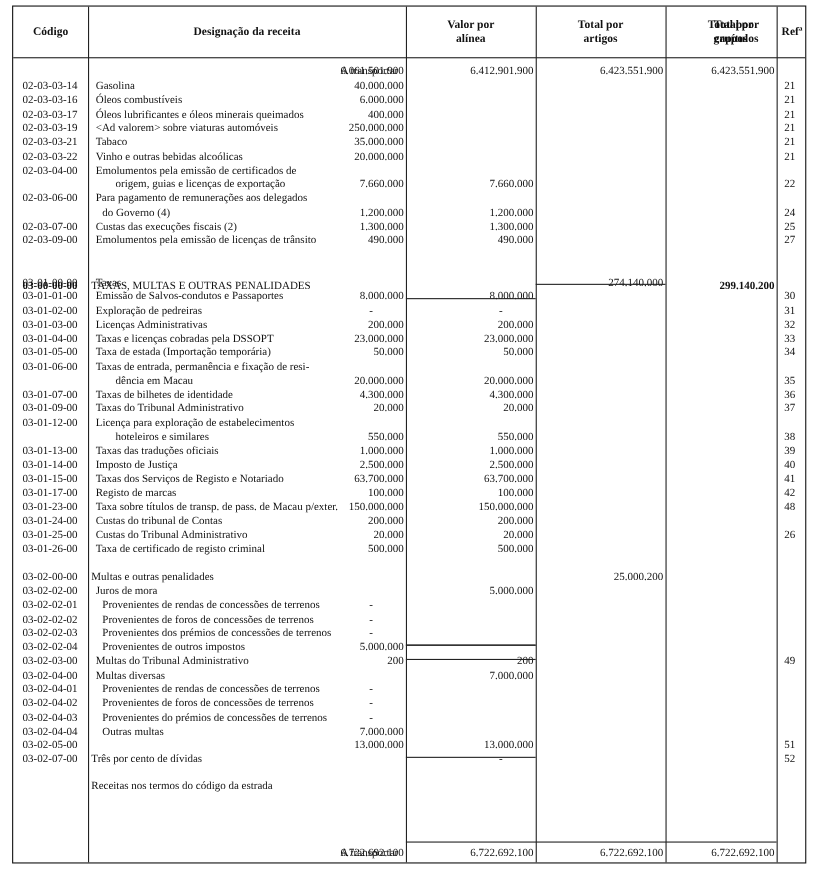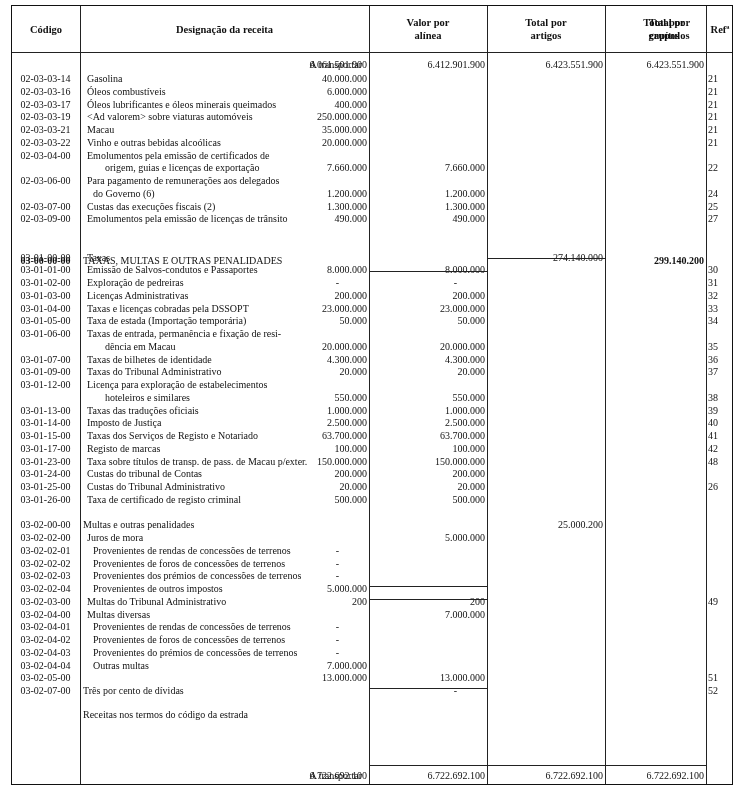--- a/index.html
+++ b/index.html
@@ -14,21 +14,21 @@
   .row { position:absolute; left:0; right:0; height:12.7px; font-size:10px; line-height:12.7px; white-space:nowrap; }
   .row span { position:absolute; top:0; }
   .c-code { left:0; width:67px; text-align:center; }
   .c-code.bold { font-weight:bold; }
   .c-desc { left:75px; }
   .c-v1 { right:365px; text-align:right; }
   .c-v2 { right:247px; text-align:right; }
   .c-v3 { right:129px; text-align:right; }
   .c-v4 { right:28px; text-align:right; }
   .c-v4.bold { font-weight:bold; }
-  .c-ref { left:696px; width:20px; text-align:left; }
+  .c-ref { left:696px; width:20px; text-align:center; }
   .transp { right:370px; text-align:right; }
 </style>
 </head>
 <body>
 
 <div id="sheet">
 
   <div class="vline" style="left:68px"></div>
   <div class="vline" style="left:357px"></div>
   <div class="vline" style="left:475px"></div>
@@ -92,21 +92,21 @@
         <span class="c-code">02-03-03-19</span>
         <span class="c-desc" style="left: 75px;">&lt;Ad valorem&gt; sobre viaturas automóveis</span>
         <span class="c-v1">250.000.000</span>
         <span class="c-v2"></span>
         <span class="c-v3"></span>
         <span class="c-v4"></span>
         <span class="c-ref">21</span>
       </div>
       <div class="row" style="top: 118px;">
         <span class="c-code">02-03-03-21</span>
-        <span class="c-desc" style="left: 75px;">Macau</span>
+        <span class="c-desc" style="left: 75px;">Tabaco</span>
         <span class="c-v1">35.000.000</span>
         <span class="c-v2"></span>
         <span class="c-v3"></span>
         <span class="c-v4"></span>
         <span class="c-ref">21</span>
       </div>
       <div class="row" style="top: 130.75px;">
         <span class="c-code">02-03-03-22</span>
         <span class="c-desc" style="left: 75px;">Vinho e outras bebidas alcoólicas</span>
         <span class="c-v1">20.000.000</span>
@@ -137,21 +137,21 @@
         <span class="c-code">02-03-06-00</span>
         <span class="c-desc" style="left: 75px;">Para pagamento de remunerações aos delegados</span>
         <span class="c-v1"></span>
         <span class="c-v2"></span>
         <span class="c-v3"></span>
         <span class="c-v4"></span>
         <span class="c-ref"></span>
       </div>
       <div class="row" style="top: 181.75px;">
         <span class="c-code"></span>
-        <span class="c-desc" style="left: 81px;">do Governo (6)</span>
+        <span class="c-desc" style="left: 81px;">do Governo (4)</span>
         <span class="c-v1">1.200.000</span>
         <span class="c-v2">1.200.000</span>
         <span class="c-v3"></span>
         <span class="c-v4"></span>
         <span class="c-ref">24</span>
       </div>
       <div class="row" style="top: 194.5px;">
         <span class="c-code">02-03-07-00</span>
         <span class="c-desc" style="left: 75px;">Custas das execuções fiscais (2)</span>
         <span class="c-v1">1.300.000</span>

